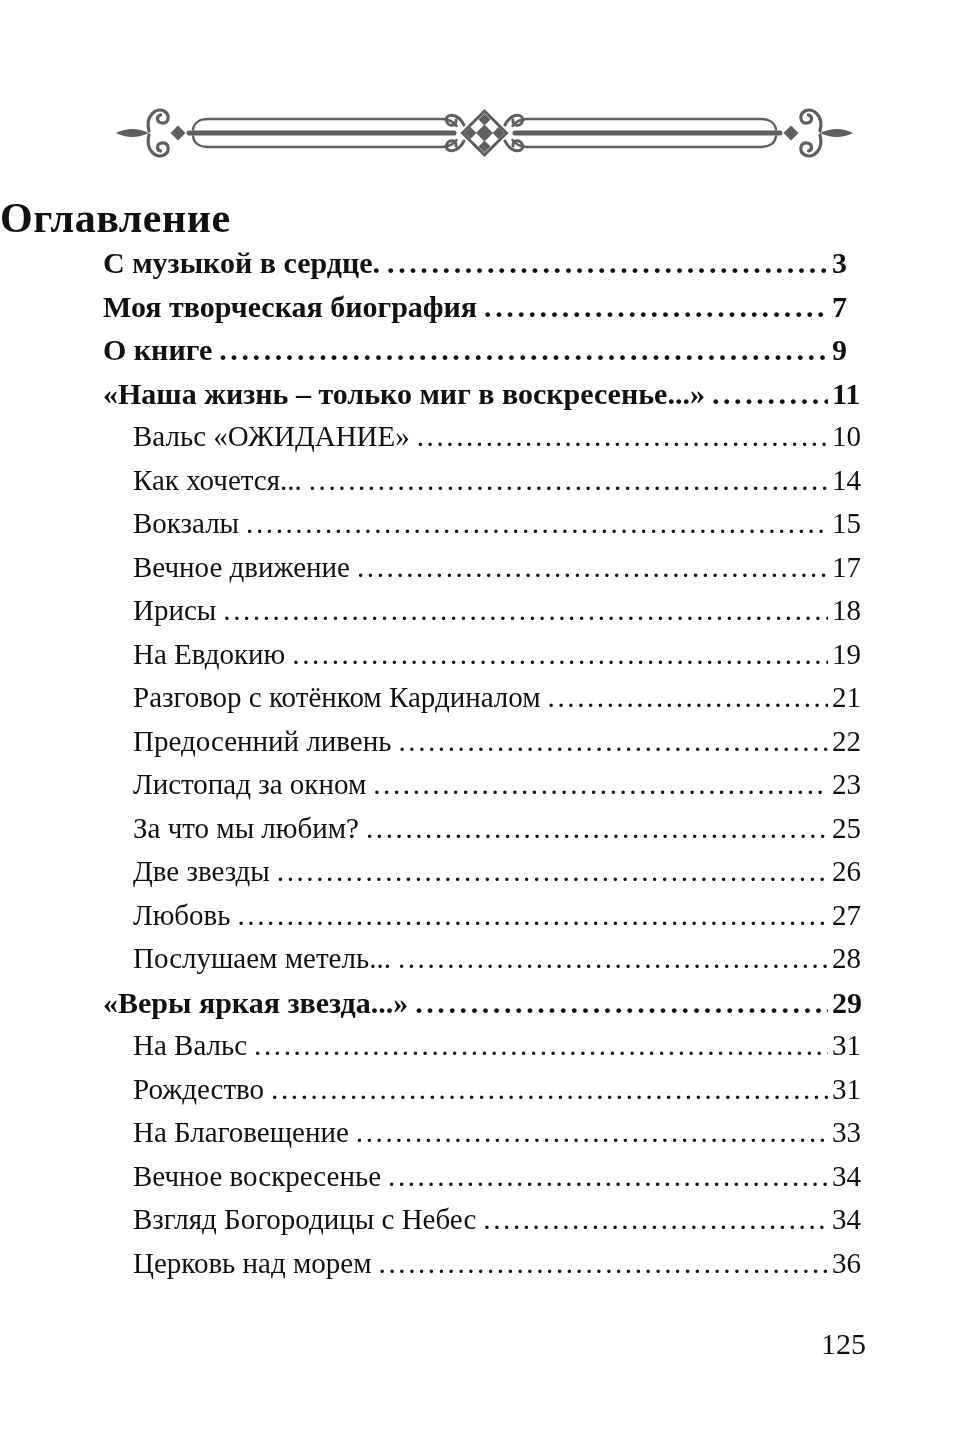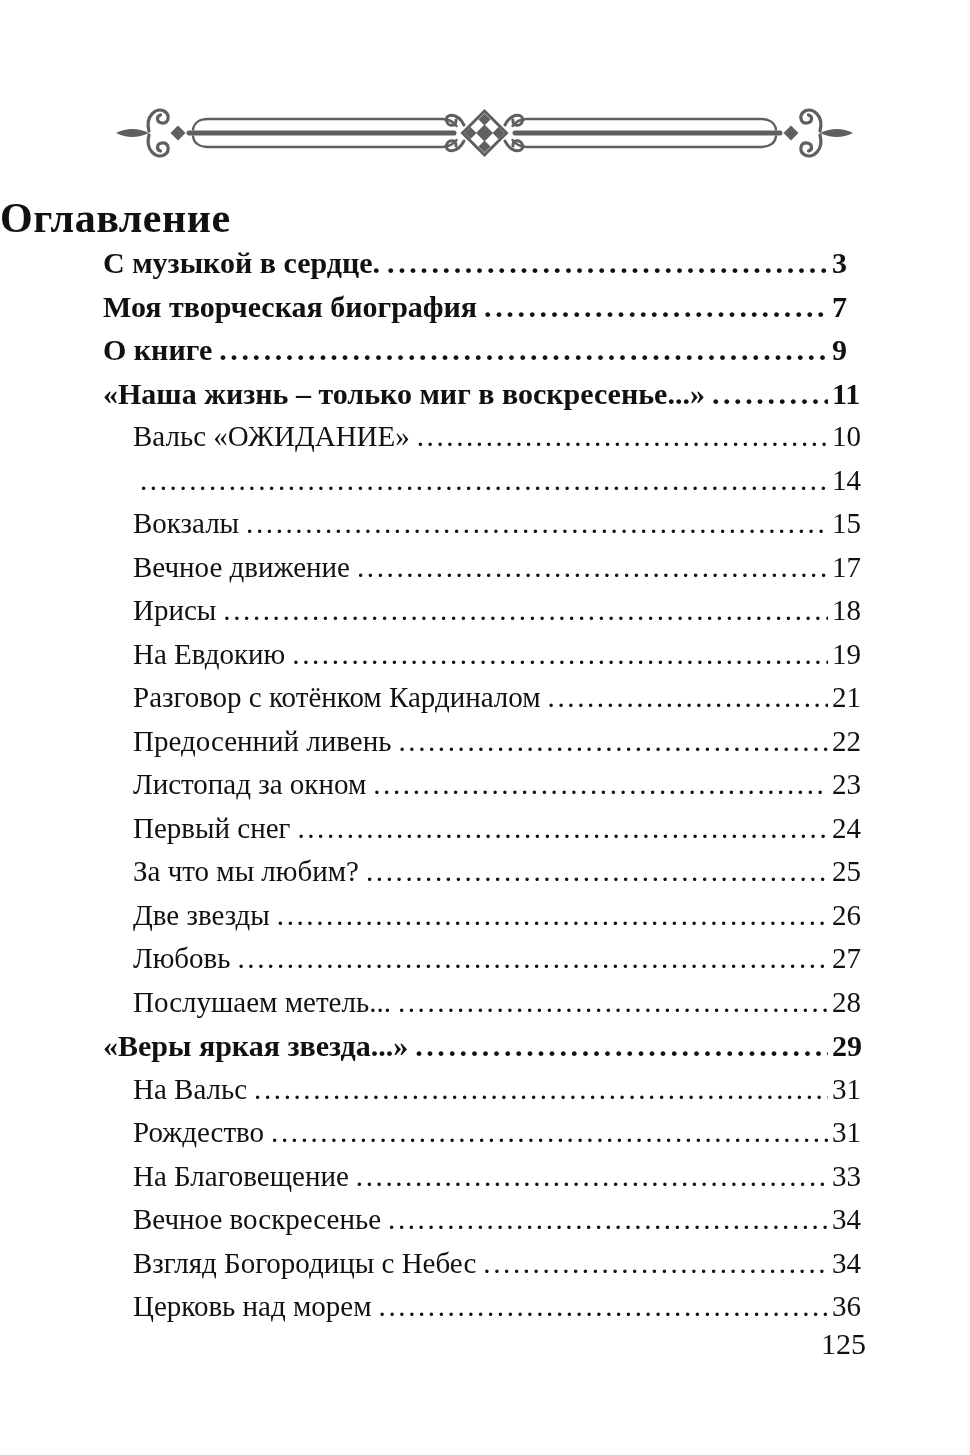--- a/index.html
+++ b/index.html
@@ -138,20 +138,21 @@
     <span class="toc-label">«Наша жизнь – только миг в воскресенье...»</span>
     <span class="toc-leader"></span>
     <span class="toc-page">11</span>
   </div>
     <div class="toc-row item">
     <span class="toc-label">Вальс «ОЖИДАНИЕ»</span>
     <span class="toc-leader"></span>
     <span class="toc-page">10</span>
   </div>
     <div class="toc-row item">
+    <span class="toc-label">Как хочется...</span>
     <span class="toc-leader"></span>
     <span class="toc-page">14</span>
   </div>
     <div class="toc-row item">
     <span class="toc-label">Вокзалы</span>
     <span class="toc-leader"></span>
     <span class="toc-page">15</span>
   </div>
     <div class="toc-row item">
     <span class="toc-label">Вечное движение</span>
@@ -177,25 +178,20 @@
     <span class="toc-label">Предосенний ливень</span>
     <span class="toc-leader"></span>
     <span class="toc-page">22</span>
   </div>
     <div class="toc-row item">
     <span class="toc-label">Листопад за окном</span>
     <span class="toc-leader"></span>
     <span class="toc-page">23</span>
   </div>
     <div class="toc-row item">
-    <span class="toc-label">Первый снег</span>
-    <span class="toc-leader"></span>
-    <span class="toc-page">24</span>
-  </div>
-    <div class="toc-row item">
     <span class="toc-label">За что мы любим?</span>
     <span class="toc-leader"></span>
     <span class="toc-page">25</span>
   </div>
     <div class="toc-row item">
     <span class="toc-label">Две звезды</span>
     <span class="toc-leader"></span>
     <span class="toc-page">26</span>
   </div>
     <div class="toc-row item">

